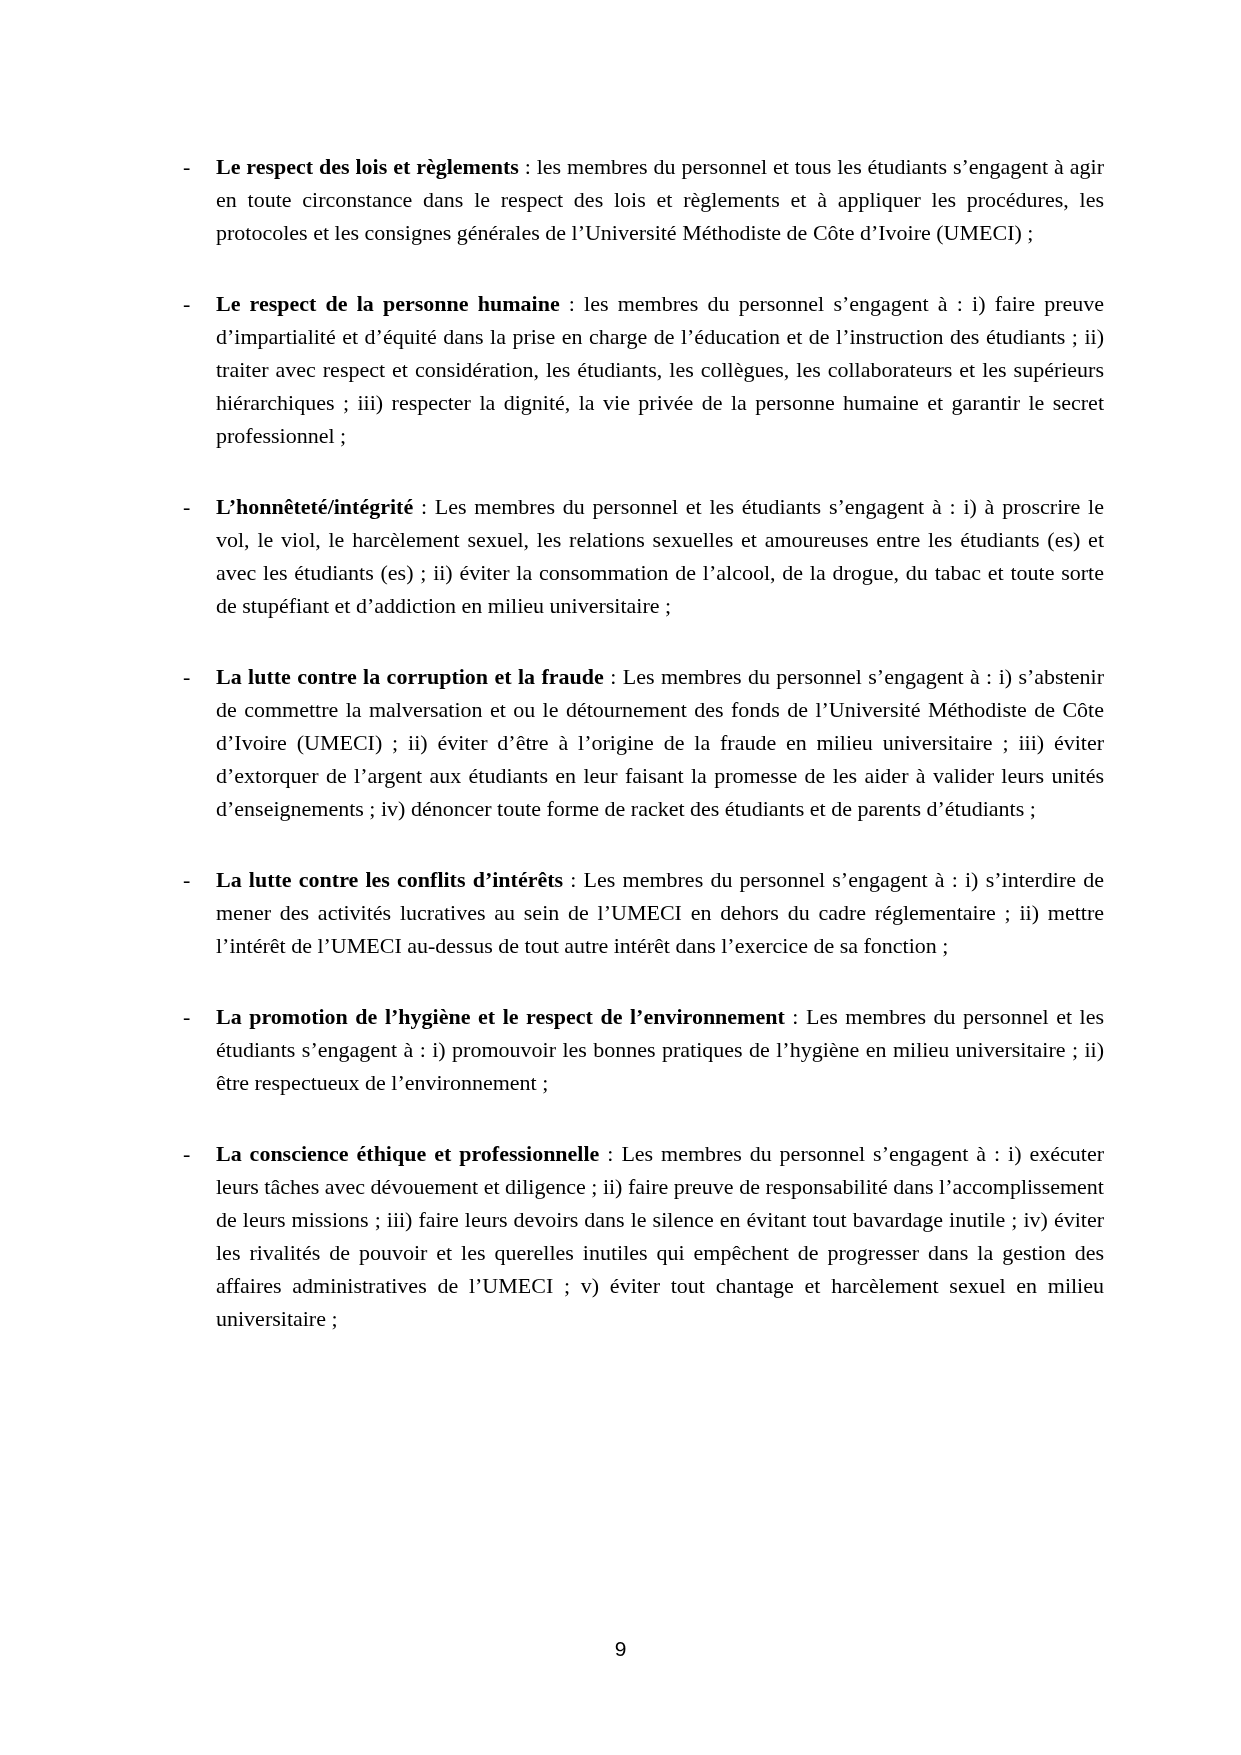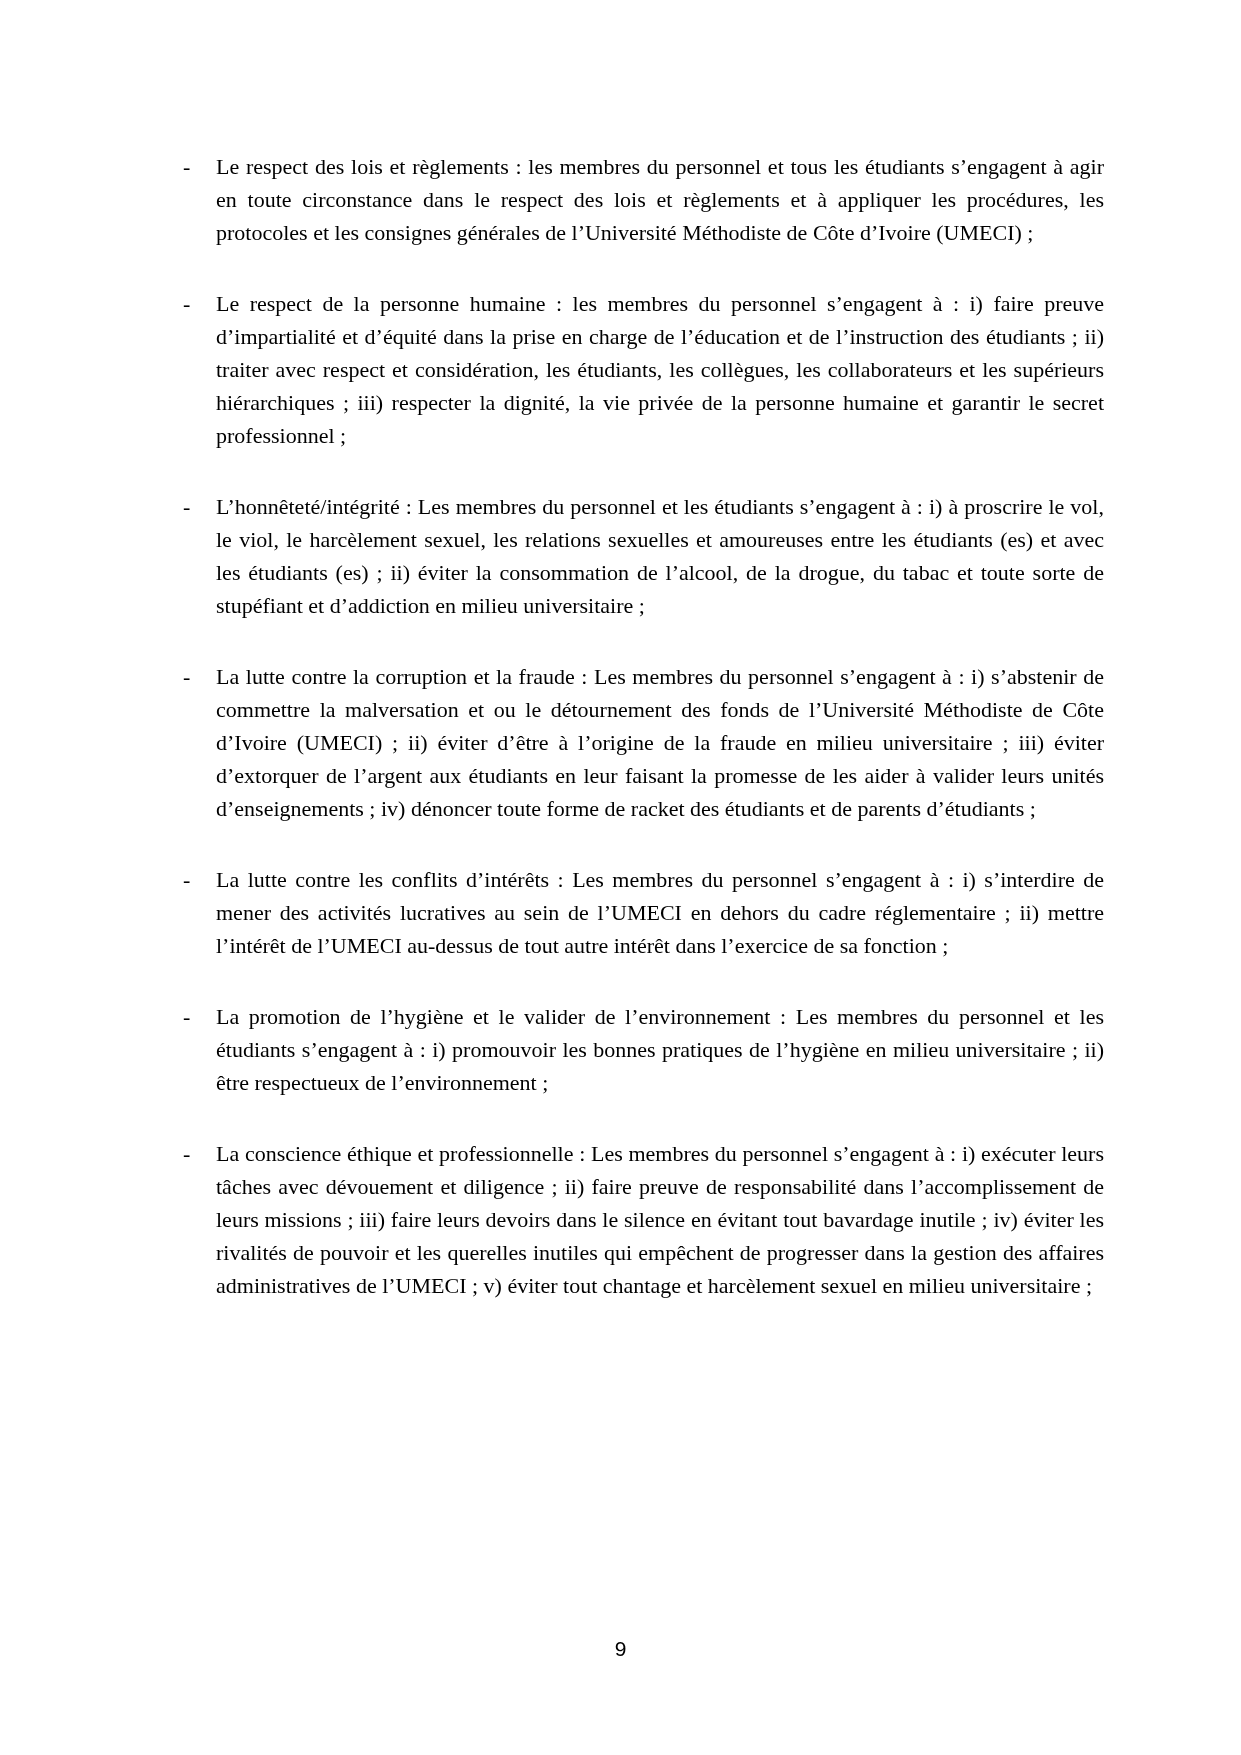--- a/index.html
+++ b/index.html
@@ -23,21 +23,21 @@
     margin: 0 0 38px 0;
     font-size: 22px;
     line-height: 33px;
     text-align: justify;
   }
   .dash {
     position: absolute;
     left: -33px;
     top: 0;
   }
-  .item b { font-weight: normal; }
+  .item b { font-weight: bold; }
   .page-number {
     position: absolute;
     left: 0;
     right: 0;
     top: 1637px;
     text-align: center;
     font-family: "Liberation Sans", sans-serif;
     font-size: 21px;
     line-height: 24px;
   }
@@ -50,18 +50,18 @@
   <p class="item"><span class="dash">-</span><b class="title">Le respect des lois et règlements</b><span class="sep"> : </span><span class="body">les membres du personnel et tous les étudiants s’engagent à agir en toute circonstance dans le respect des lois et règlements et à appliquer les procédures, les protocoles et les consignes générales de l’Université Méthodiste de Côte d’Ivoire (UMECI) ;</span></p>
 
   <p class="item"><span class="dash">-</span><b class="title">Le respect de la personne humaine</b><span class="sep"> : </span><span class="body">les membres du personnel s’engagent à : i) faire preuve d’impartialité et d’équité dans la prise en charge de l’éducation et de l’instruction des étudiants ; ii) traiter avec respect et considération, les étudiants, les collègues, les collaborateurs et les supérieurs hiérarchiques ; iii) respecter la dignité, la vie privée de la personne humaine et garantir le secret professionnel ;</span></p>
 
   <p class="item"><span class="dash">-</span><b class="title">L’honnêteté/intégrité</b><span class="sep"> : </span><span class="body">Les membres du personnel et les étudiants s’engagent à : i) à proscrire le vol, le viol, le harcèlement sexuel, les relations sexuelles et amoureuses entre les étudiants (es) et avec les étudiants (es) ; ii) éviter la consommation de l’alcool, de la drogue, du tabac et toute sorte de stupéfiant et d’addiction en milieu universitaire ;</span></p>
 
   <p class="item"><span class="dash">-</span><b class="title">La lutte contre la corruption et la fraude</b><span class="sep"> : </span><span class="body">Les membres du personnel s’engagent à : i) s’abstenir de commettre la malversation et ou le détournement des fonds de l’Université Méthodiste de Côte d’Ivoire (UMECI) ; ii) éviter d’être à l’origine de la fraude en milieu universitaire ; iii) éviter d’extorquer de l’argent aux étudiants en leur faisant la promesse de les aider à valider leurs unités d’enseignements ; iv) dénoncer toute forme de racket des étudiants et de parents d’étudiants ;</span></p>
 
   <p class="item"><span class="dash">-</span><b class="title">La lutte contre les conflits d’intérêts</b><span class="sep"> : </span><span class="body">Les membres du personnel s’engagent à : i) s’interdire de mener des activités lucratives au sein de l’UMECI en dehors du cadre réglementaire ; ii) mettre l’intérêt de l’UMECI au-dessus de tout autre intérêt dans l’exercice de sa fonction ;</span></p>
 
-  <p class="item"><span class="dash">-</span><b class="title">La promotion de l’hygiène et le valider de l’environnement</b><span class="sep"> : </span><span class="body">Les membres du personnel et les étudiants s’engagent à : i) promouvoir les bonnes pratiques de l’hygiène en milieu universitaire ; ii) être respectueux de l’environnement ;</span></p>
+  <p class="item"><span class="dash">-</span><b class="title">La promotion de l’hygiène et le respect de l’environnement</b><span class="sep"> : </span><span class="body">Les membres du personnel et les étudiants s’engagent à : i) promouvoir les bonnes pratiques de l’hygiène en milieu universitaire ; ii) être respectueux de l’environnement ;</span></p>
 
   <p class="item"><span class="dash">-</span><b class="title">La conscience éthique et professionnelle</b><span class="sep"> : </span><span class="body">Les membres du personnel s’engagent à : i) exécuter leurs tâches avec dévouement et diligence ; ii) faire preuve de responsabilité dans l’accomplissement de leurs missions ; iii) faire leurs devoirs dans le silence en évitant tout bavardage inutile ; iv) éviter les rivalités de pouvoir et les querelles inutiles qui empêchent de progresser dans la gestion des affaires administratives de l’UMECI ; v) éviter tout chantage et harcèlement sexuel en milieu universitaire ;</span></p>
 </div>
   <div class="page-number">9</div>
 </div>
 
 </body></html>

